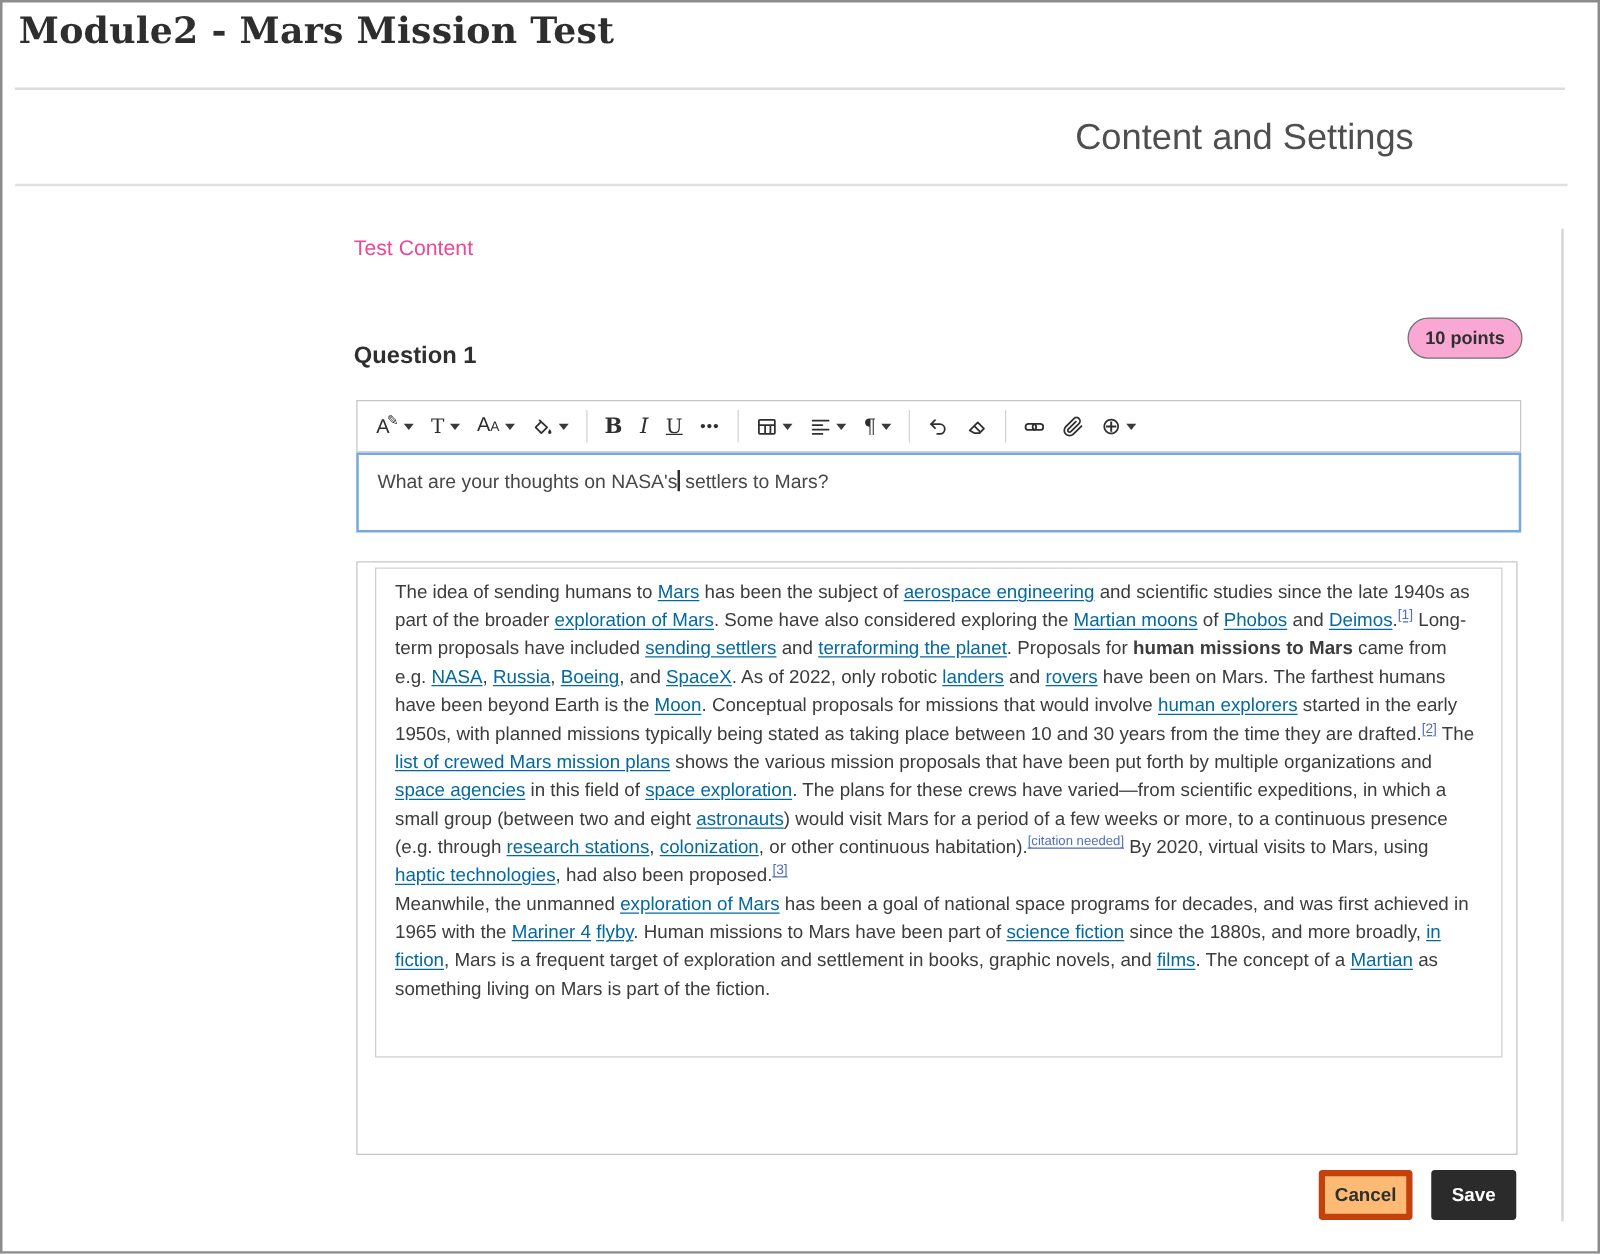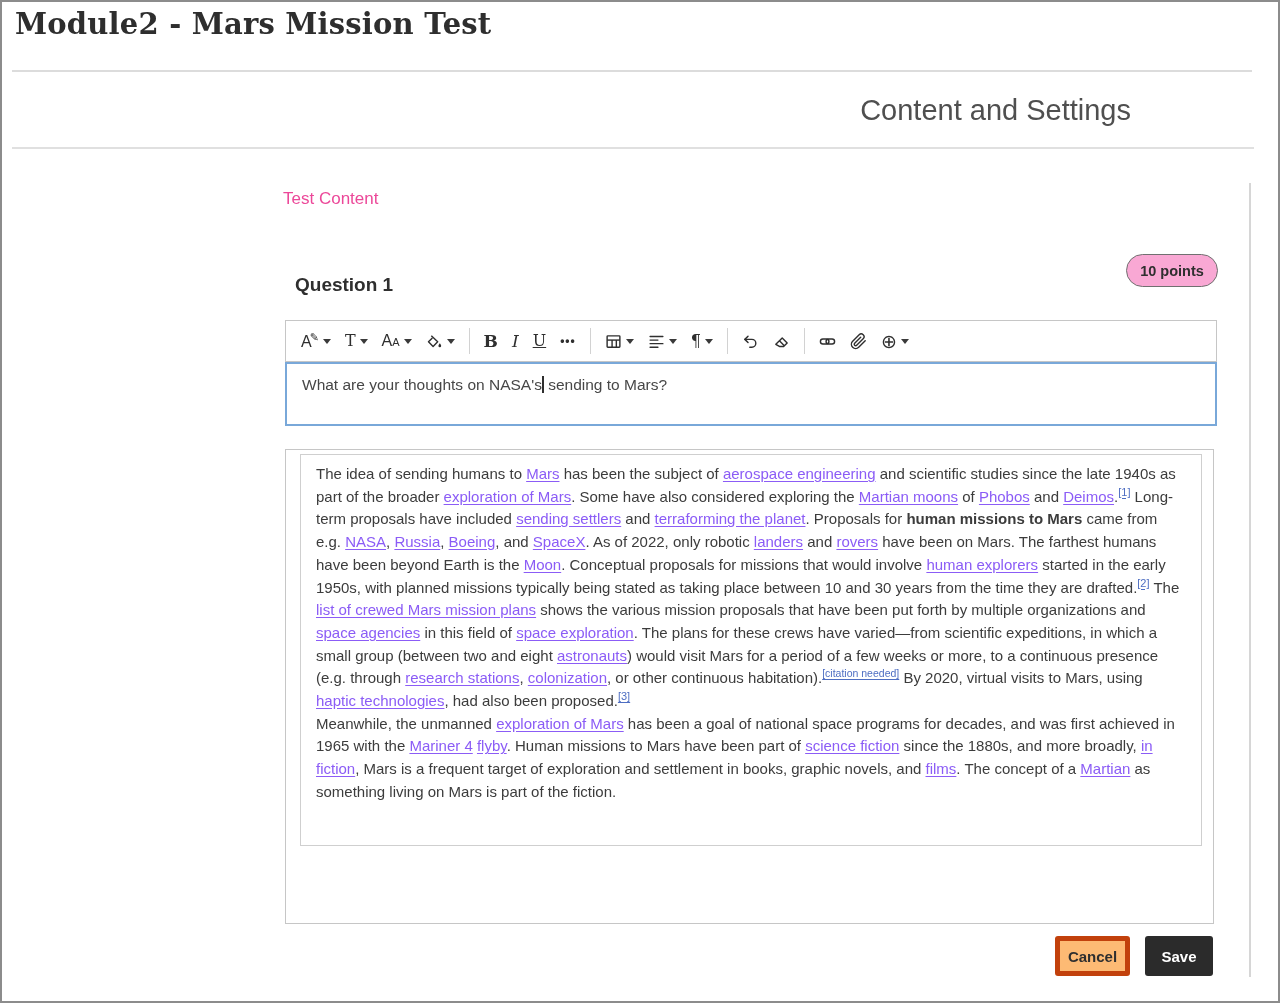--- a/index.html
+++ b/index.html
@@ -20,21 +20,21 @@
   }
   .hr1 { position: absolute; left: 10px; top: 68px; width: 1240px; height: 2px; background: #dcdcdc; }
   .panel-heading {
     position: absolute; top: 92px; right: 147px;
     font-size: 29px; font-weight: 400; color: #4f4f4f;
   }
   .hr2 { position: absolute; left: 10px; top: 145px; width: 1242px; height: 2px; background: #e0e0e0; }
   .v-divider { position: absolute; left: 1247px; top: 181px; width: 2px; height: 794px; background: #d6d6d6; }
 
   .section-label { position: absolute; left: 281px; top: 187px; font-size: 17px; color: #ec4899; }
-  .question-label { position: absolute; left: 281px; top: 272px; font-size: 19px; font-weight: 700; color: #2f2f2f; margin-left: 12px; }
+  .question-label { position: absolute; left: 281px; top: 272px; font-size: 19px; font-weight: 700; color: #2f2f2f; }
   .points-pill {
     position: absolute; left: 1124px; top: 252px; width: 92px; height: 33px;
     border: 1px solid #707070; border-radius: 17px; background: #f9a8d4;
     display: flex; align-items: center; justify-content: center;
     font-size: 14.5px; font-weight: 600; color: #2f2f2f; cursor: pointer;
   }
 
   
   .editor { position: absolute; left: 283px; top: 318px; width: 932px; }
   .toolbar {
@@ -82,21 +82,21 @@
     padding: 0 16px 0 12px; cursor: pointer;
   }
   .example-title { font-size: 15px; font-weight: 700; color: #2e2e2e; }
   .collapse-btn { background: none; border: none; cursor: pointer; padding: 2px; display: flex; }
   .collapse-btn svg { width: 20px; height: 20px; }
   .example-body {
     margin: 4px 11px 14px 14px; height: 392px; overflow: hidden;
     border: 1px solid #cfcfcf; padding: 8px 15px 10px;
     font-size: 15px; line-height: 22.7px; color: #3c3c3c;
   }
-  .lnk { color: #8b5cf6; text-decoration: underline; text-underline-offset: 2px; cursor: pointer; }
+  .lnk { color: #0369a1; text-decoration: underline; text-underline-offset: 2px; cursor: pointer; }
   .example-body sup { font-size: 11px; line-height: 0; color: #4e6ec2; }
   .example-body sup.i { font-size: 10.5px; }
   .b { font-weight: 700; }
   .i { }
 
   
   .footer-actions { position: absolute; top: 934px; right: 65px; display: flex; gap: 15px; }
   .btn { height: 40px; border: none; border-radius: 3px; font-size: 15px; font-weight: 600;
          font-family: "Liberation Sans", sans-serif; cursor: pointer; }
   .btn-cancel { width: 75px; background: #fdba74; color: #2f2f2f; border: 5px solid #c2410c; }
@@ -212,21 +212,21 @@
             <svg viewBox="0 0 24 24" fill="none" stroke="#2f2f2f" stroke-width="2" stroke-linecap="round" stroke-linejoin="round">
               <path d="M21.44 11.05l-9.19 9.19a6 6 0 0 1-8.49-8.49l9.19-9.19a4 4 0 0 1 5.66 5.66l-9.2 9.19a2 2 0 0 1-2.83-2.83l8.49-8.48"></path>
             </svg>
           </span>
         </button>
         <button class="tbtn">
           <span class="tg plus">⊕</span>
           <span class="tcaret"></span>
         </button>
       </div>
-    <div class="prompt-box"><span>What are your thoughts on NASA's</span><span class="text-caret"></span><span> sending to Mars?</span></div>
+    <div class="prompt-box"><span>What are your thoughts on NASA's</span><span class="text-caret"></span><span> settlers to Mars?</span></div>
   </div>
 
   <div class="example">
     <div class="example-body"><span>The idea of sending humans to </span><span class="lnk">Mars</span><span> has been the subject of </span><span class="lnk">aerospace engineering</span><span> and scientific studies since the late 1940s as part of the broader </span><span class="lnk">exploration of Mars</span><span>. Some have also considered exploring the </span><span class="lnk">Martian moons</span><span> of </span><span class="lnk">Phobos</span><span> and </span><span class="lnk">Deimos</span><span>.</span><sup class="lnk">[1]</sup><span> Long-term proposals have included </span><span class="lnk">sending settlers</span><span> and </span><span class="lnk">terraforming the planet</span><span>. Proposals for </span><span class="b">human missions to Mars</span><span> came from e.g. </span><span class="lnk">NASA</span><span>, </span><span class="lnk">Russia</span><span>, </span><span class="lnk">Boeing</span><span>, and </span><span class="lnk">SpaceX</span><span>. As of 2022, only robotic </span><span class="lnk">landers</span><span> and </span><span class="lnk">rovers</span><span> have been on Mars. The farthest humans have been beyond Earth is the </span><span class="lnk">Moon</span><span>. Conceptual proposals for missions that would involve </span><span class="lnk">human explorers</span><span> started in the early 1950s, with planned missions typically being stated as taking place between 10 and 30 years from the time they are drafted.</span><sup class="lnk">[2]</sup><span> The </span><span class="lnk">list of crewed Mars mission plans</span><span> shows the various mission proposals that have been put forth by multiple organizations and </span><span class="lnk">space agencies</span><span> in this field of </span><span class="lnk">space exploration</span><span>. The plans for these crews have varied—from scientific expeditions, in which a small group (between two and eight </span><span class="lnk">astronauts</span><span>) would visit Mars for a period of a few weeks or more, to a continuous presence (e.g. through </span><span class="lnk">research stations</span><span>, </span><span class="lnk">colonization</span><span>, or other continuous habitation).</span><sup class="lnk i">[citation needed]</sup><span> By 2020, virtual visits to Mars, using </span><span class="lnk">haptic technologies</span><span>, had also been proposed.</span><sup class="lnk">[3]</sup><br><span>Meanwhile, the unmanned </span><span class="lnk">exploration of Mars</span><span> has been a goal of national space programs for decades, and was first achieved in 1965 with the </span><span class="lnk">Mariner 4</span><span> </span><span class="lnk">flyby</span><span>. Human missions to Mars have been part of </span><span class="lnk">science fiction</span><span> since the 1880s, and more broadly, </span><span class="lnk">in fiction</span><span>, Mars is a frequent target of exploration and settlement in books, graphic novels, and </span><span class="lnk">films</span><span>. The concept of a </span><span class="lnk i">Martian</span><span> as something living on Mars is part of the fiction.</span></div>
   </div>
 
   <div class="footer-actions">
     <button class="btn btn-cancel">Cancel</button>
     <button class="btn btn-save">Save</button>
   </div>

